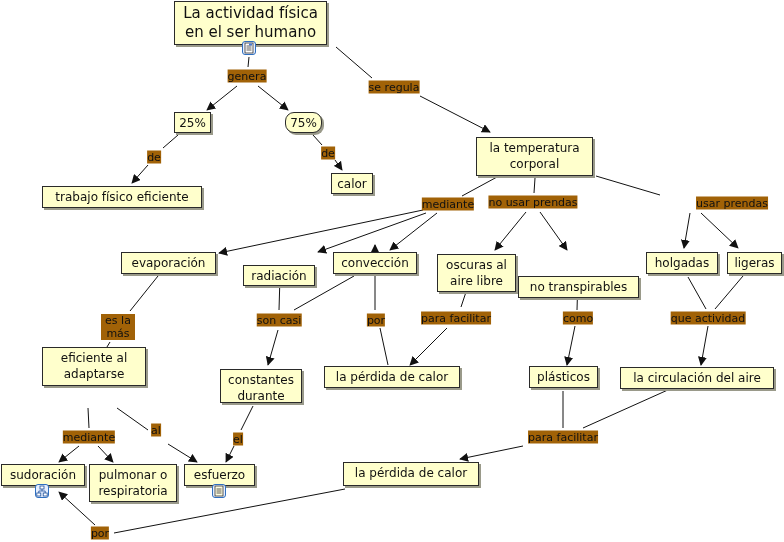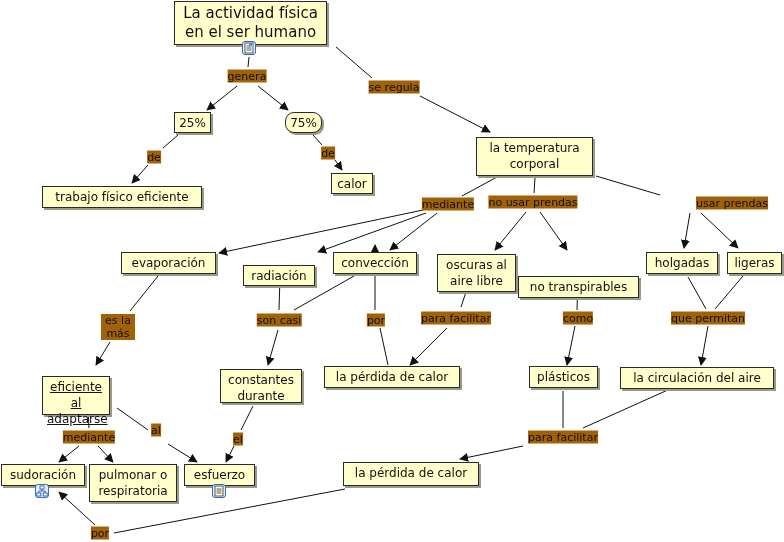--- a/index.html
+++ b/index.html
@@ -113,21 +113,21 @@
 <div class="node" style="left:476px;top:137px;width:117px;height:39px;white-space:normal;">la temperatura corporal</div>
 
 <div class="node" style="left:121px;top:252px;width:95px;height:22px;">evaporación</div>
 <div class="node" style="left:243px;top:265px;width:72px;height:21px;">radiación</div>
 <div class="node" style="left:333px;top:252px;width:84px;height:22px;">convección</div>
 <div class="node" style="left:437px;top:254px;width:79px;height:38px;white-space:normal;">oscuras al aire libre</div>
 <div class="node" style="left:518px;top:252px;width:121px;height:22px;margin-top:24px;">no transpirables</div>
 <div class="node" style="left:646px;top:252px;width:72px;height:22px;">holgadas</div>
 <div class="node" style="left:727px;top:252px;width:55px;height:22px;">ligeras</div>
 
-<div class="node" style="left:42px;top:376px;width:68px;height:39px;white-space:normal;text-decoration:underline;">eficiente al adaptarse</div>
+<div class="node" style="left:42px;top:347px;width:104px;height:39px;white-space:normal;">eficiente al adaptarse</div>
 <div class="node" style="left:220px;top:369px;width:82px;height:34px;white-space:normal;">constantes durante</div>
 <div class="node" style="left:324px;top:366px;width:136px;height:22px;">la pérdida de calor</div>
 <div class="node" style="left:529px;top:366px;width:69px;height:22px;">plásticos</div>
 <div class="node" style="left:620px;top:367px;width:154px;height:22px;">la circulación del aire</div>
 
 <div class="node" style="left:1px;top:464px;width:84px;height:22px;">sudoración</div>
 <div class="res" style="left:35px;top:484px;">
   <svg width="12" height="12" viewBox="0 0 12 12">
       <rect x="4" y="1" width="4" height="3" fill="#fff" stroke="#1d4f9a" stroke-width="0.8"></rect>
       <rect x="0.8" y="8" width="4" height="3" fill="#fff" stroke="#1d4f9a" stroke-width="0.8"></rect>
@@ -152,18 +152,18 @@
 <div class="lbl" style="left:154px;top:157px;">de</div>
 <div class="lbl" style="left:328px;top:153px;">de</div>
 <div class="lbl" style="left:448px;top:204px;">mediante</div>
 <div class="lbl" style="left:533px;top:202px;">no usar prendas</div>
 <div class="lbl" style="left:732px;top:203px;">usar prendas</div>
 <div class="lbl" style="left:118px;top:327px;width:34px;white-space:normal;">es la más</div>
 <div class="lbl" style="left:279px;top:320px;">son casi</div>
 <div class="lbl" style="left:376px;top:320px;">por</div>
 <div class="lbl" style="left:456px;top:318px;">para facilitar</div>
 <div class="lbl" style="left:578px;top:318px;">como</div>
-<div class="lbl" style="left:708px;top:318px;">que permitan</div>
+<div class="lbl" style="left:708px;top:318px;">que actividad</div>
 <div class="lbl" style="left:89px;top:437px;">mediante</div>
 <div class="lbl" style="left:156px;top:430px;">al</div>
 <div class="lbl" style="left:238px;top:439px;">el</div>
 <div class="lbl" style="left:563px;top:437px;">para facilitar</div>
 <div class="lbl" style="left:100px;top:533px;">por</div>
 
 </body></html>

